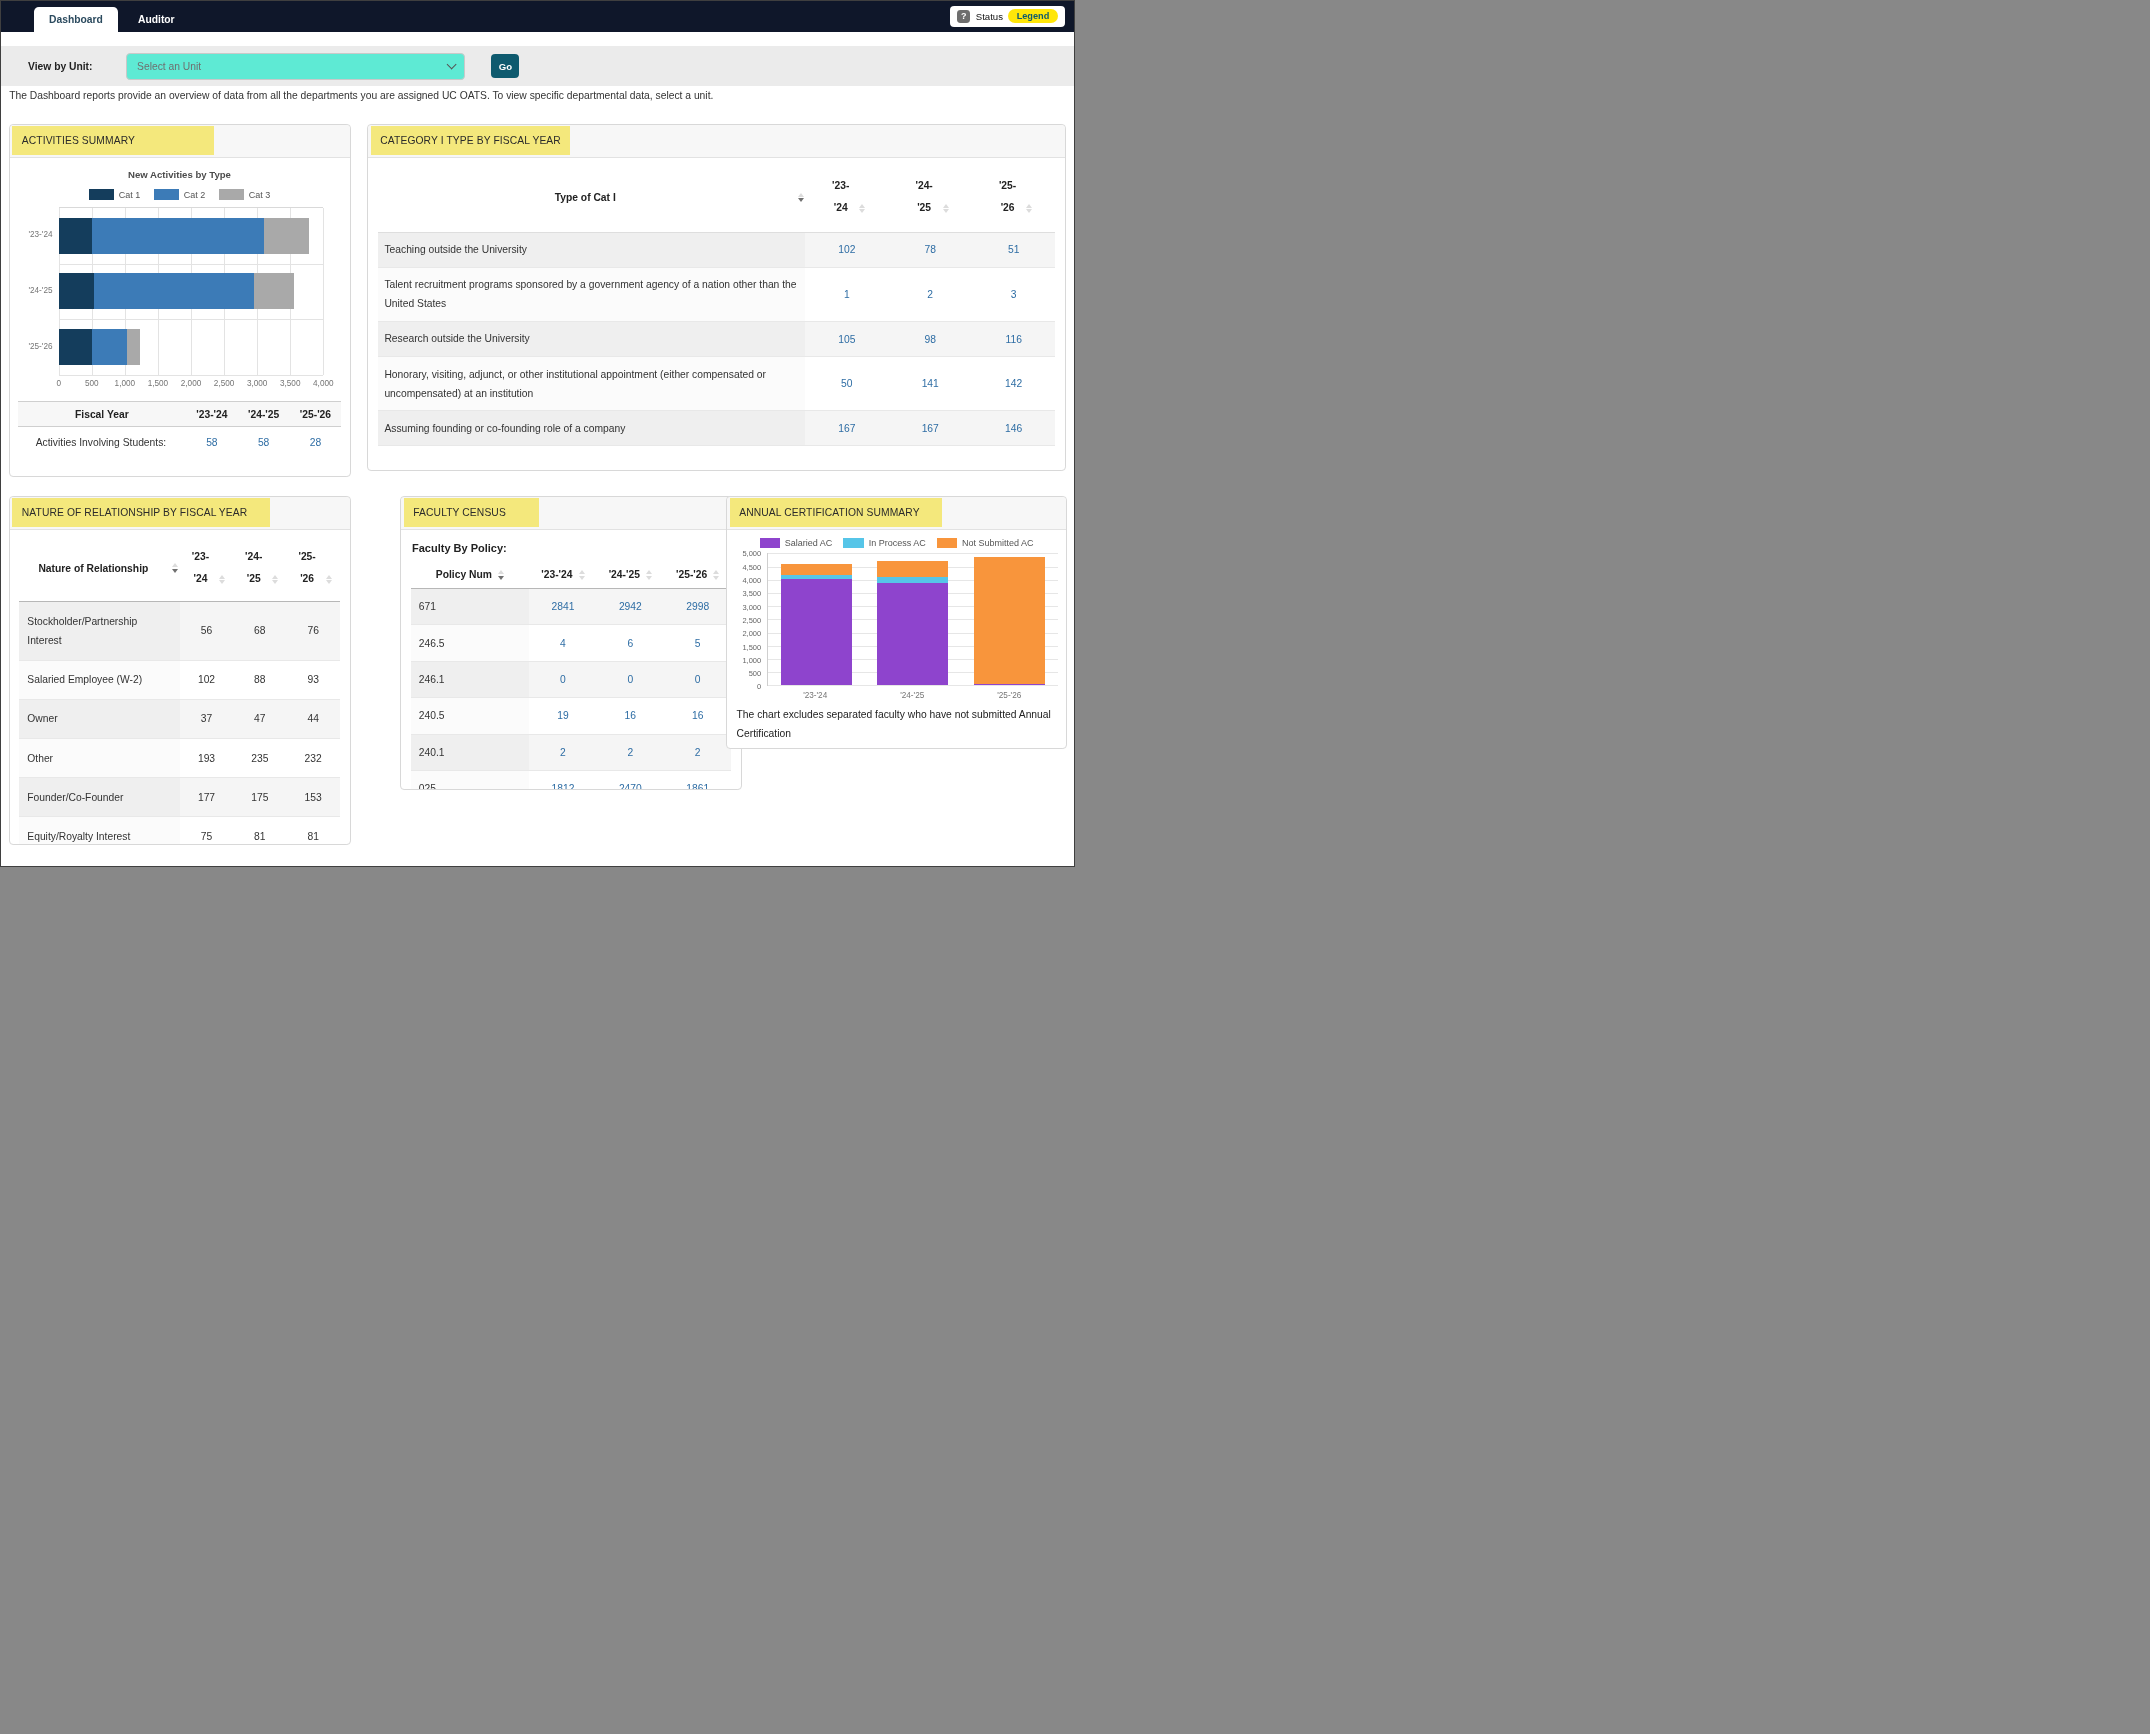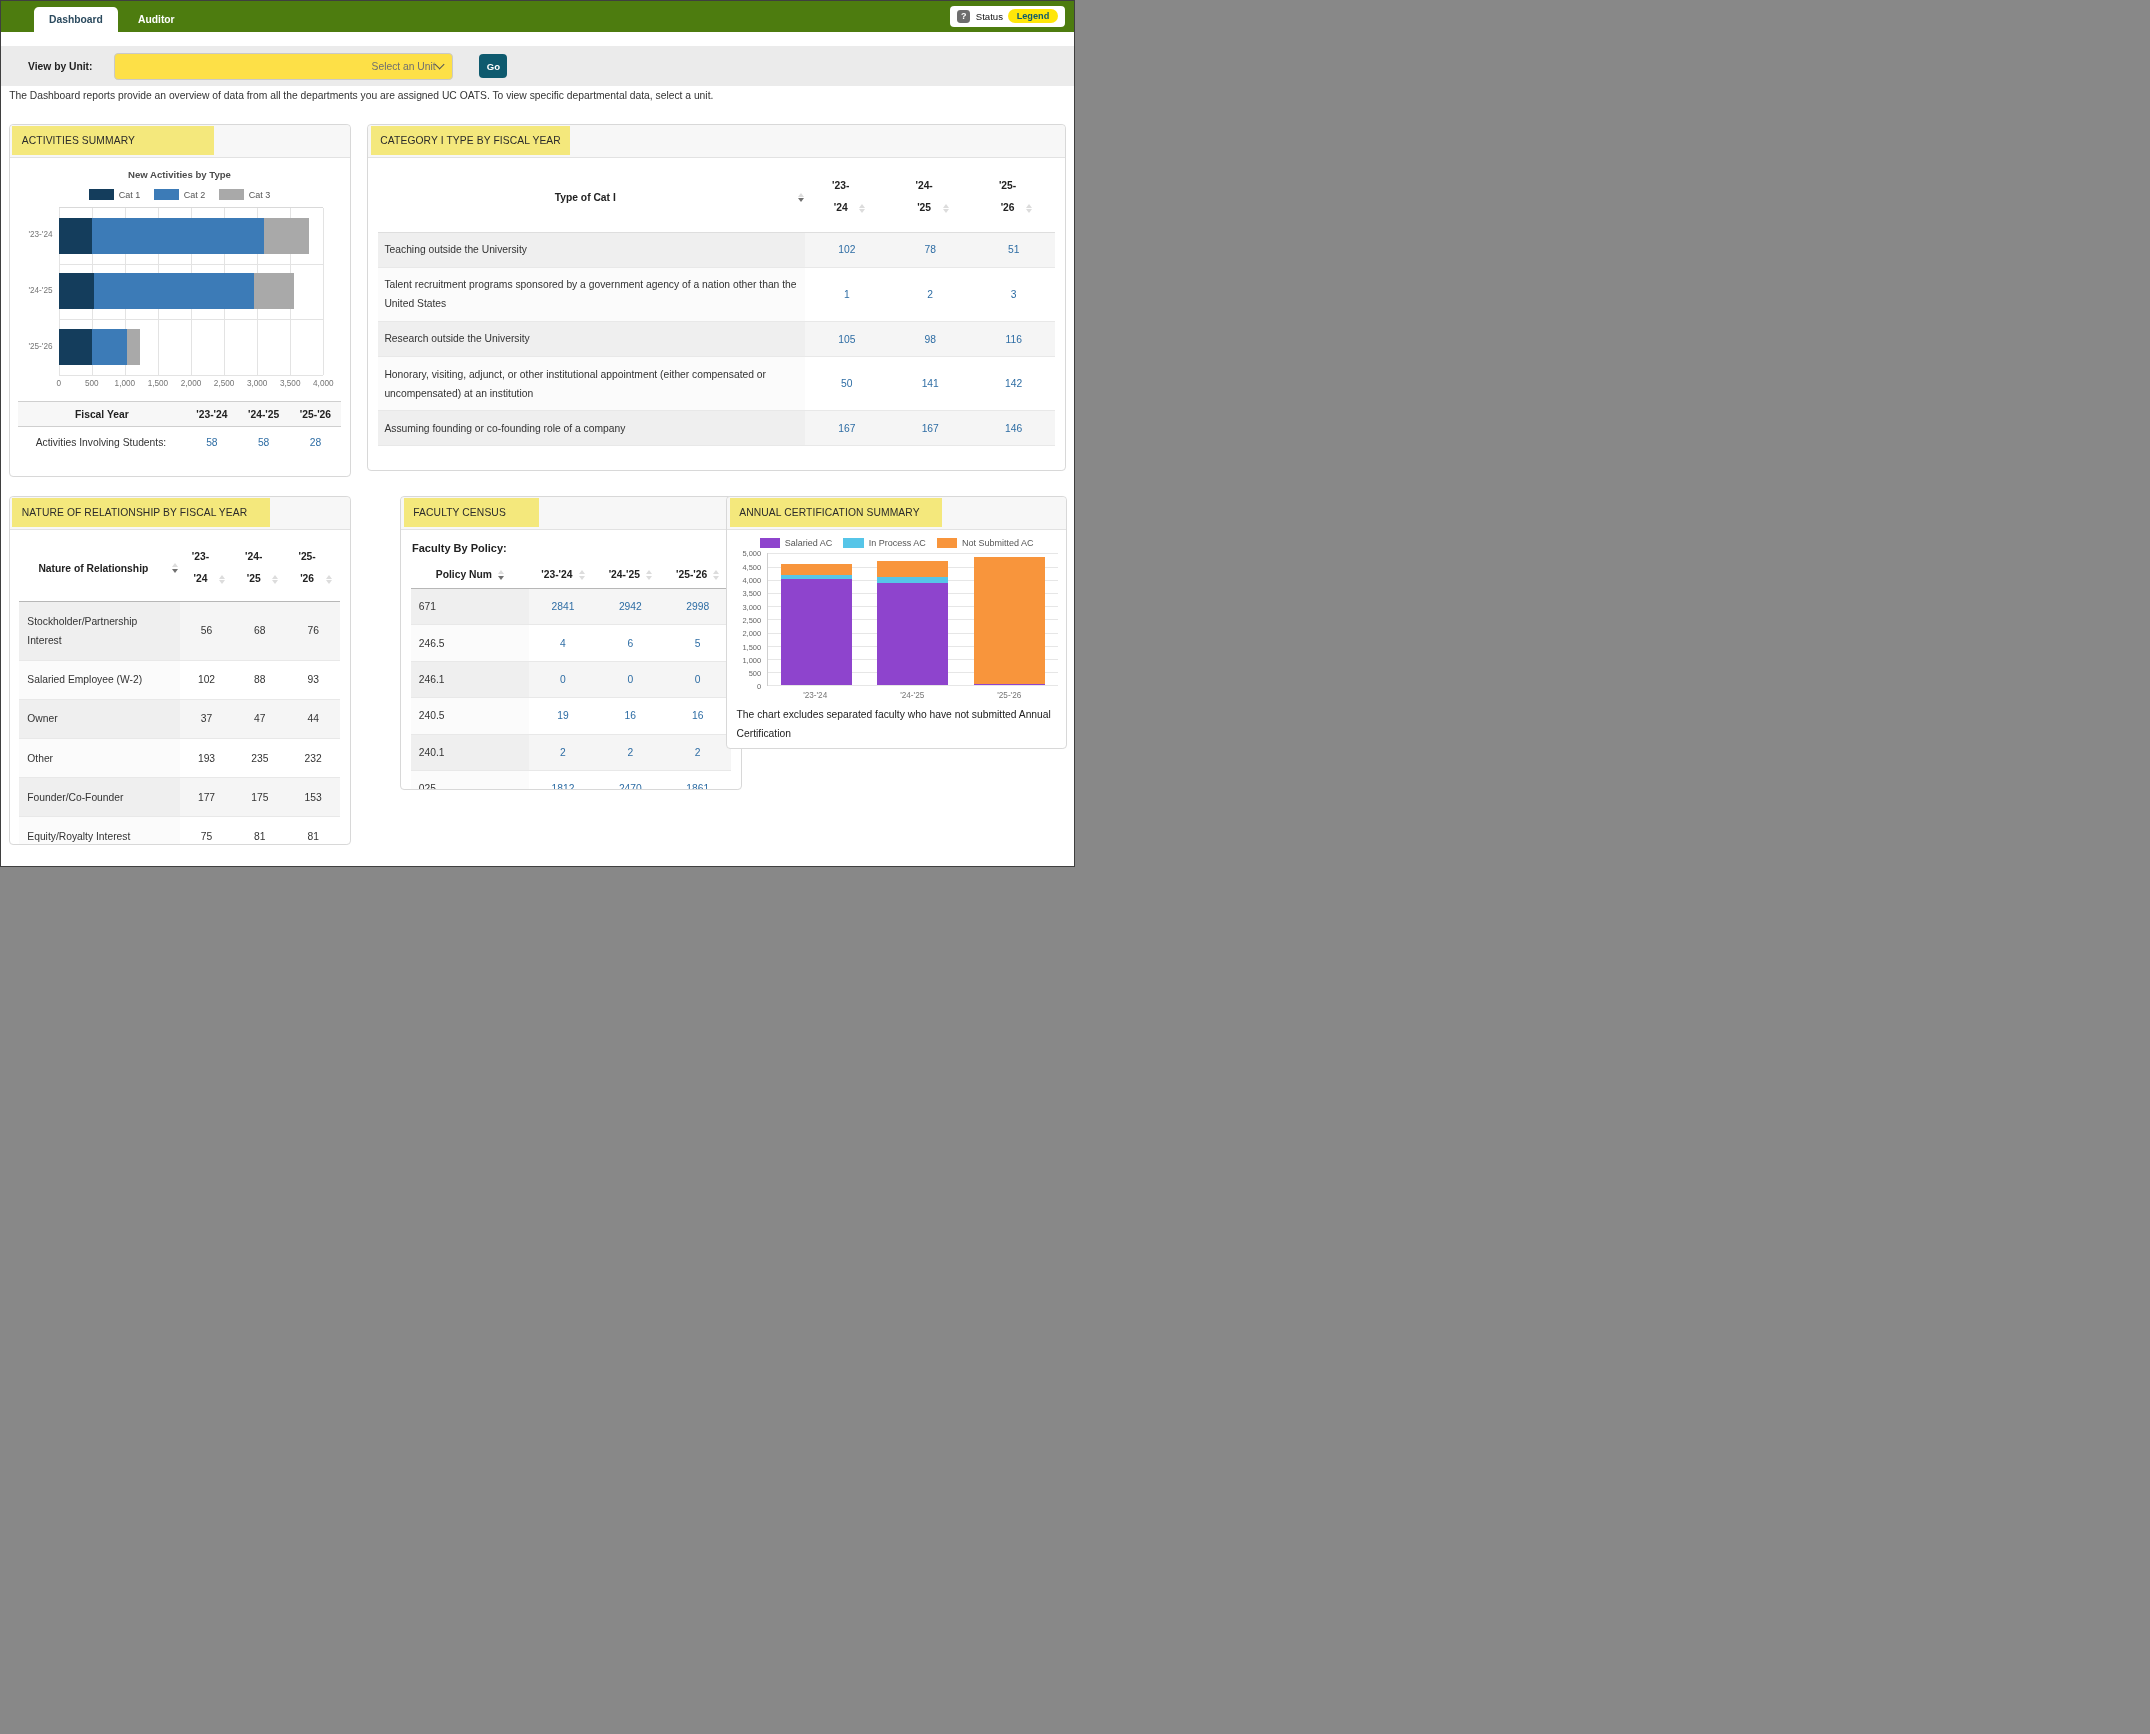--- a/index.html
+++ b/index.html
@@ -1,38 +1,38 @@
 <!DOCTYPE html>
 <html style="font-size:11px"><head>
 <meta charset="utf-8">
 <style>
   html,body{margin:0;padding:0;background:#888;}
   .page{position:relative;width:1075px;height:867px;background:#fff;border:1.4px solid #3f3f3f;
         box-sizing:border-box;font-family:"Liberation Sans","DejaVu Sans",sans-serif;color:#333;
         overflow:hidden;font-size:10.3px;}
   
-  .topbar{position:absolute;left:0;top:0;right:0;height:31px;background:#4d7c0f;}
+  .topbar{position:absolute;left:0;top:0;right:0;height:31px;background:#0f172a;}
   .tab-active{position:absolute;left:33px;top:5.5px;width:84px;height:25px;background:#fff;
       border-radius:4.8px 4.8px 0 0;display:flex;align-items:center;justify-content:center;
       font-weight:bold;color:#2b4a5e;font-size:10.3px;cursor:pointer;}
   .tab-plain{position:absolute;left:118px;top:5.5px;height:25px;padding:0 19px;display:flex;
       align-items:center;color:#fff;font-weight:bold;font-size:10.3px;cursor:pointer;}
   .status{position:absolute;right:9px;top:4.8px;height:21px;background:#fff;border-radius:4.1px;
       display:flex;align-items:center;gap:5.5px;padding:0 7.5px;font-size:9.6px;color:#111;}
   .qicon{width:13px;height:13px;background:#6e6e6e;color:#fff;border-radius:3.4px;font-weight:bold;
       display:flex;align-items:center;justify-content:center;font-size:9px;}
   .legend-pill{background:#ffe609;color:#0e5a6e;font-weight:bold;border-radius:684px;
       padding:2.1px 8.2px;font-size:9.2px;cursor:pointer;}
   
   .filterbar{position:absolute;left:0;top:45px;right:0;height:40px;background:#ebebeb;
       display:flex;align-items:center;}
   .fb-label{margin-left:27px;font-weight:bold;color:#222;}
-  .select{margin-left:22px;width:339px;height:27px;background:#fde047;border:0.7px solid #c9c9c9;
+  .select{margin-left:34px;width:339px;height:27px;background:#5eead4;border:0.7px solid #c9c9c9;
       border-radius:4.1px;display:flex;align-items:center;padding:0 9.6px;box-sizing:border-box;
-      color:#6f6f6f;cursor:pointer;text-align:right;}
+      color:#6f6f6f;cursor:pointer;}
   .select .ph{flex:1;}
   .chev{width:6.2px;height:6.2px;border-right:1.4px solid #555;border-bottom:1.4px solid #555;
       transform:rotate(45deg);margin-top:-3.4px;}
   .go{margin-left:26px;width:28px;height:24px;background:#0e5a6e;color:#fff;border:none;
       border-radius:4.1px;font-weight:bold;font-size:9.6px;cursor:pointer;font-family:inherit;}
   .desc{position:absolute;left:8.2px;top:89px;font-size:10.3px;color:#333;margin:0;}
   
   .panel{position:absolute;background:#fff;border:0.7px solid #d8d8d8;border-radius:4.1px;
       box-sizing:border-box;overflow:hidden;}
   #p-activities{left:7.5px;top:123px;width:342px;height:353px;}

